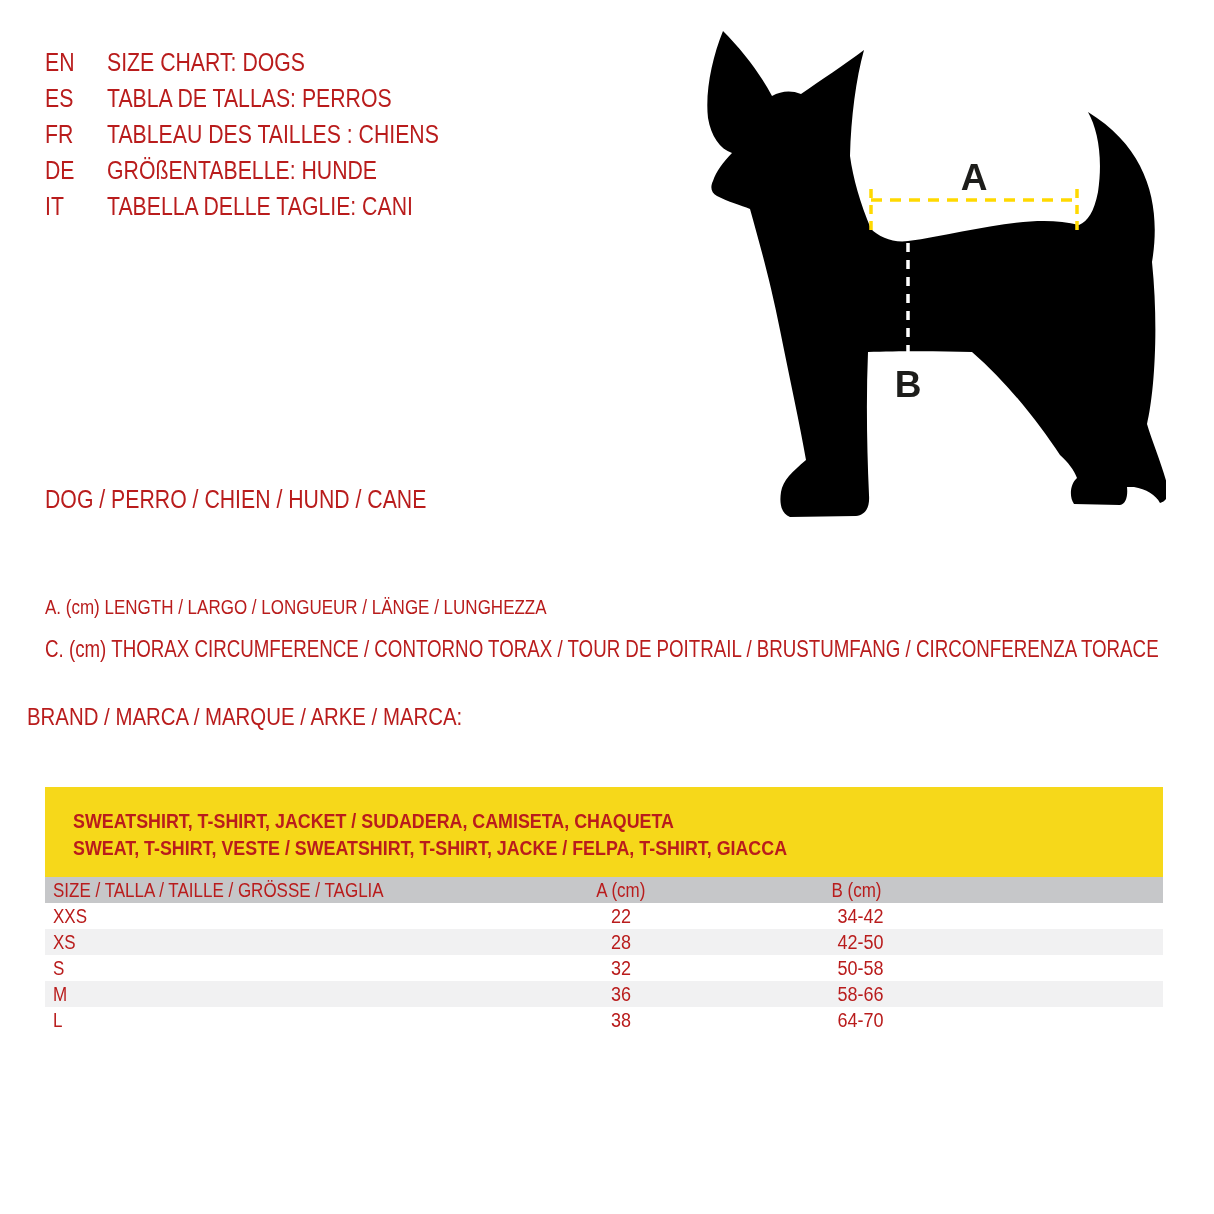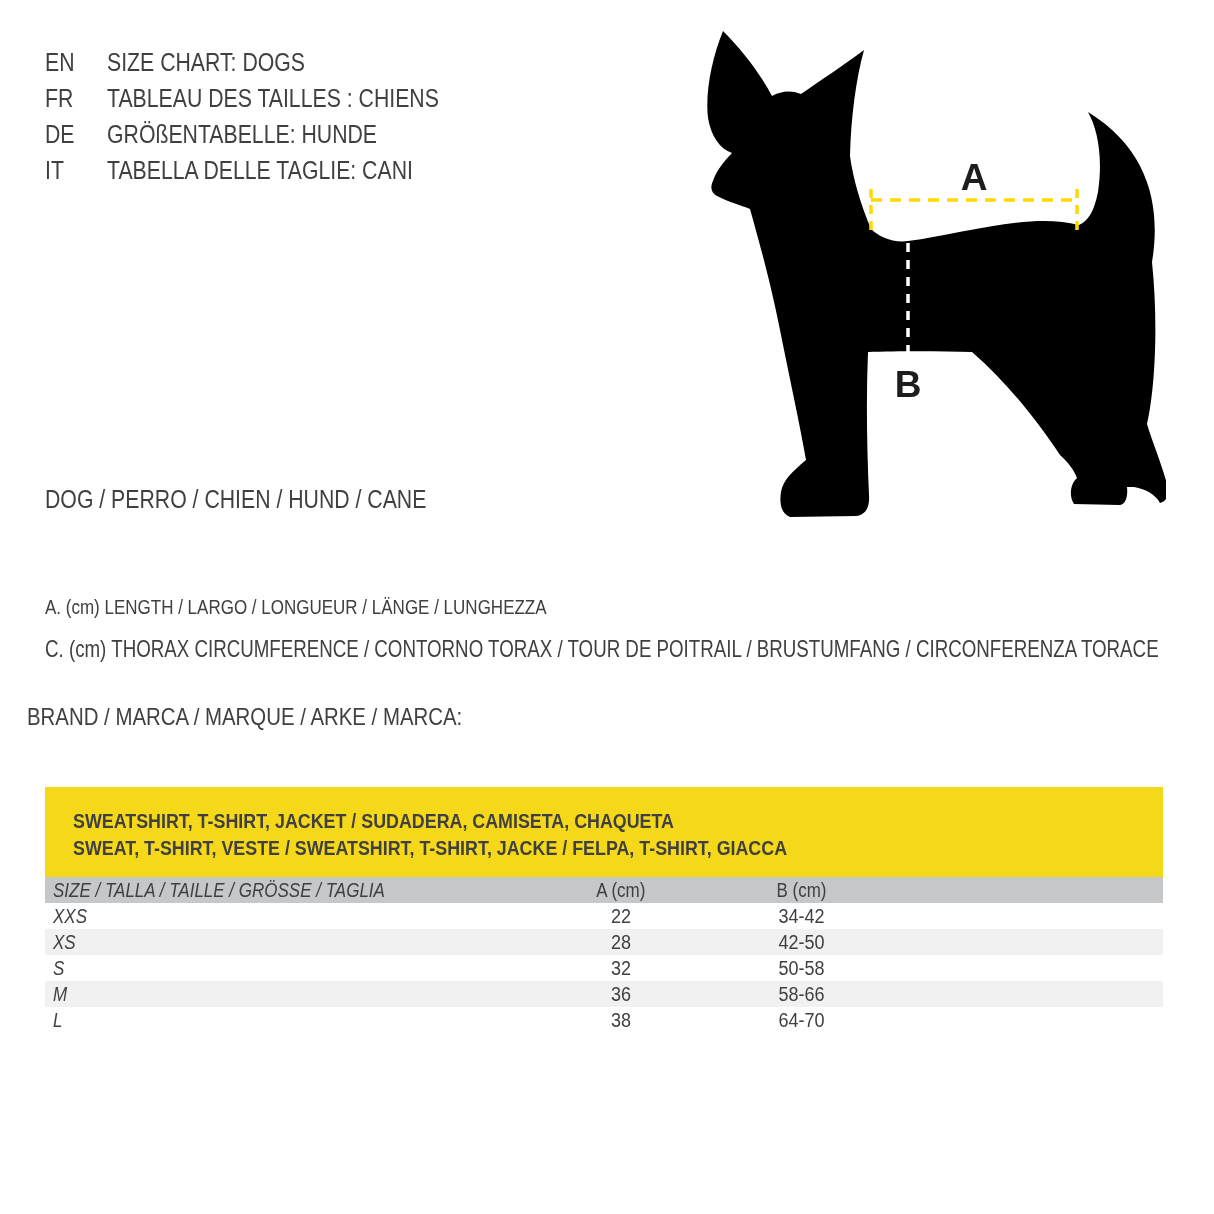--- a/index.html
+++ b/index.html
@@ -1,18 +1,18 @@
 <!DOCTYPE html>
 <html><head>
 <meta charset="utf-8">
 <style>
   html,body{margin:0;padding:0;background:#ffffff;}
   .canvas{
     position:relative;width:1166px;height:1214px;background:#ffffff;overflow:hidden;
-    font-family:"Liberation Sans",sans-serif;color:#404040;
+    font-family:"Liberation Sans",sans-serif;color:#b91c1c;
   }
   
   .condL{display:inline-block;white-space:nowrap;transform-origin:0 50%;}
   .condC{display:inline-block;white-space:nowrap;transform-origin:50% 50%;}
   .sx78{transform:scaleX(.78);}
   .sx85{transform:scaleX(.85);}
   .sx90{transform:scaleX(.90);}
 
   
   .lang-block{position:absolute;left:45px;top:44px;}
@@ -31,31 +31,32 @@
   .brand-line{position:absolute;left:27px;top:702px;font-size:24px;line-height:30px;text-align:right;}
 
   
   .size-table{position:absolute;left:45px;top:787px;width:1118px;}
   .banner{background:#f6d81a;height:58px;padding:16px;}
   .banner-line{height:27px;line-height:29px;padding-left:12px;font-size:21px;font-weight:bold;}
   .banner-line:first-child{padding-top:3px;}
   .thead{position:relative;background:#c6c7c9;height:26px;line-height:26px;font-size:20px;}
   .trow{position:relative;height:26px;line-height:26px;font-size:20px;background:#ffffff;}
   .trow.alt{background:#f1f1f2;}
-  .cell-size{position:absolute;left:8px;top:0;font-style:italic;}
+  .cell-size{position:absolute;left:8px;top:0;}
   .cell-a{position:absolute;left:44%;width:15%;top:0;text-align:center;}
-  .cell-b{position:absolute;left:60.2%;width:15%;top:0;text-align:center;}
+  .cell-b{position:absolute;left:60.2%;width:15%;top:0;text-align:right;}
 </style>
 </head>
 <body>
 
 <div class="canvas">
 
   <div class="lang-block">
     <div class="lang-row"><span class="lang-code"><span class="condL sx85">EN</span></span><span class="condL sx85">SIZE CHART: DOGS</span></div>
+    <div class="lang-row"><span class="lang-code"><span class="condL sx85">ES</span></span><span class="condL sx85">TABLA DE TALLAS: PERROS</span></div>
     <div class="lang-row"><span class="lang-code"><span class="condL sx85">FR</span></span><span class="condL sx85">TABLEAU DES TAILLES : CHIENS</span></div>
     <div class="lang-row"><span class="lang-code"><span class="condL sx85">DE</span></span><span class="condL sx85">GRÖßENTABELLE: HUNDE</span></div>
     <div class="lang-row"><span class="lang-code"><span class="condL sx85">IT</span></span><span class="condL sx85">TABELLA DELLE TAGLIE: CANI</span></div>
   </div>
 
   <svg class="dog-svg" viewBox="690 25 505 510" xmlns="http://www.w3.org/2000/svg">
     <path fill="#000000" d="
       M 723 31
       C 712 58 705 92 708 118
       C 711 136 720 149 732 153

